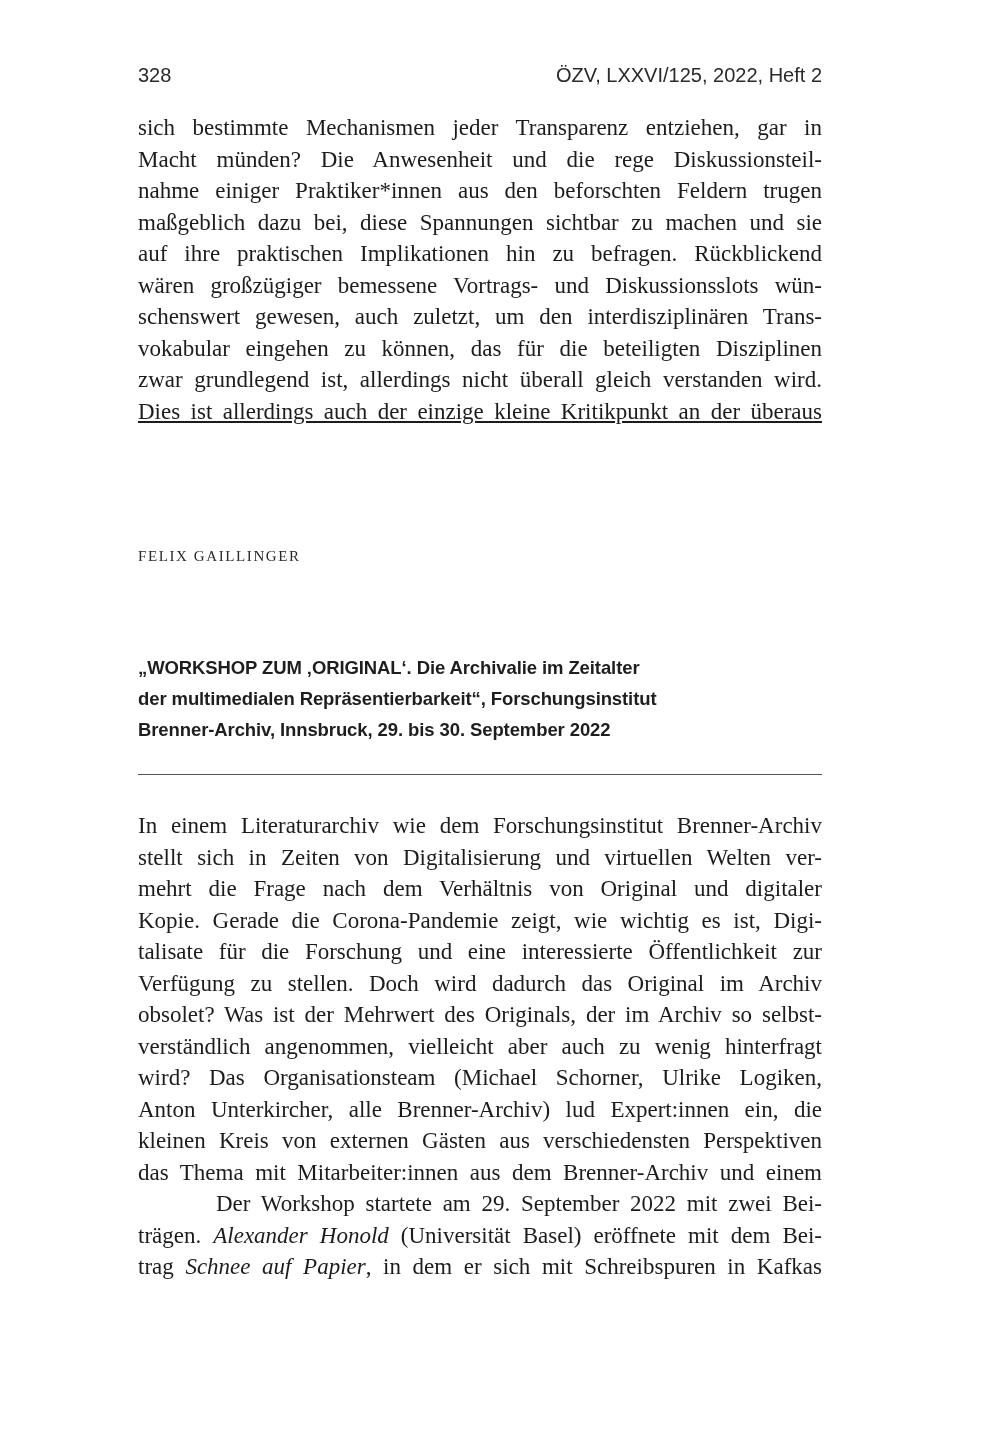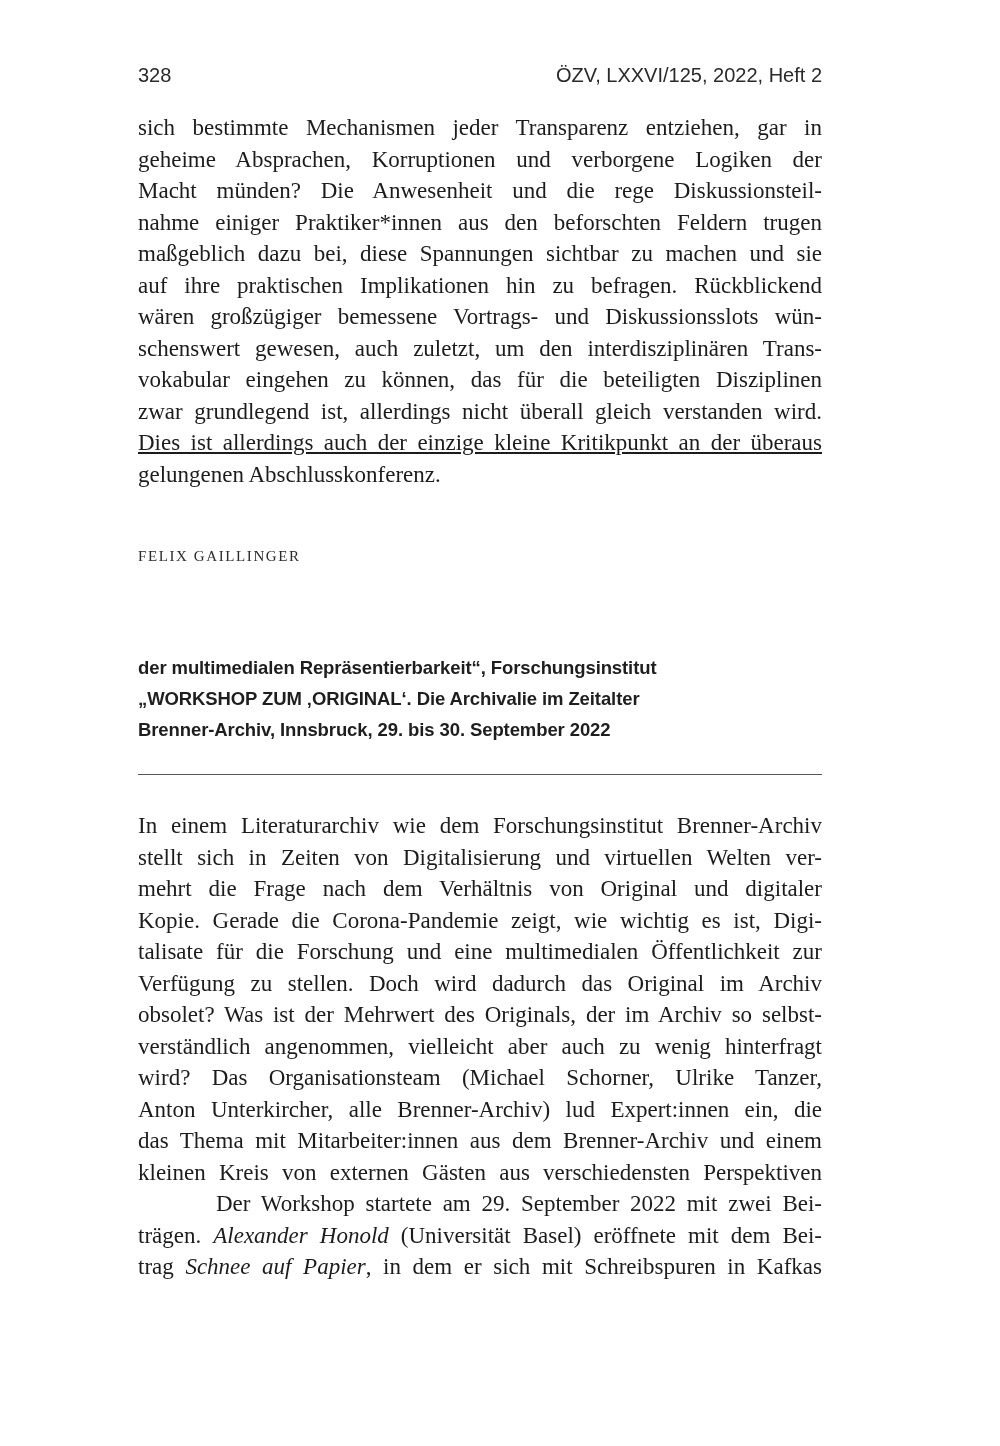--- a/index.html
+++ b/index.html
@@ -31,52 +31,50 @@
 </head>
 <body>
 
 <div class="header">
   <span>328</span>
   <span>ÖZV, LXXVI/125, 2022, Heft 2</span>
 </div>
 
 <div class="body-text" style="top:112px;">
   <span class="line"><span style="white-space: nowrap;">sich bestimmte Mechanismen jeder Transparenz entziehen, gar in</span></span>
-  <span class="line"><span style="white-space: nowrap;">geheime Absprachen, Korruptionen und verborgene Logiken der</span></span>
   <span class="line"><span style="white-space: nowrap;">Macht münden? Die Anwesenheit und die rege Diskussionsteil-</span></span>
   <span class="line"><span style="white-space: nowrap;">nahme einiger Praktiker*innen aus den beforschten Feldern trugen</span></span>
   <span class="line"><span style="white-space: nowrap;">maßgeblich dazu bei, diese Spannungen sichtbar zu machen und sie</span></span>
   <span class="line"><span style="white-space: nowrap;">auf ihre praktischen Implikationen hin zu befragen. Rückblickend</span></span>
   <span class="line"><span style="white-space: nowrap;">wären großzügiger bemessene Vortrags- und Diskussionsslots wün-</span></span>
   <span class="line"><span style="white-space: nowrap;">schenswert gewesen, auch zuletzt, um den interdisziplinären Trans-</span></span>
   <span class="line"><span style="white-space: nowrap;">vokabular eingehen zu können, das für die beteiligten Disziplinen</span></span>
   <span class="line"><span style="white-space: nowrap;">zwar grundlegend ist, allerdings nicht überall gleich verstanden wird.</span></span>
   <span class="line"><span style="white-space: nowrap; text-decoration: underline;">Dies ist allerdings auch der einzige kleine Kritikpunkt an der überaus</span></span>
-  <span class="line last">gelungenen Abschlusskonferenz.</span>
 </div>
 
 <div class="author">FELIX GAILLINGER</div>
 
 <div class="title">
+  <span class="line last">„WORKSHOP ZUM ‚ORIGINAL‘. Die Archivalie im Zeitalter</span>
   <span class="line last">der multimedialen Repräsentierbarkeit“, Forschungsinstitut</span>
-  <span class="line last">„WORKSHOP ZUM ‚ORIGINAL‘. Die Archivalie im Zeitalter</span>
   <span class="line last">Brenner-Archiv, Innsbruck, 29. bis 30. September 2022</span>
 </div>
 
 <div class="rule"></div>
 
 <div class="body-text" style="top:810px;">
   <span class="line"><span style="white-space: nowrap;">In einem Literaturarchiv wie dem Forschungsinstitut Brenner-Archiv</span></span>
   <span class="line"><span style="white-space: nowrap;">stellt sich in Zeiten von Digitalisierung und virtuellen Welten ver-</span></span>
   <span class="line"><span style="white-space: nowrap;">mehrt die Frage nach dem Verhältnis von Original und digitaler</span></span>
   <span class="line"><span style="white-space: nowrap;">Kopie. Gerade die Corona-Pandemie zeigt, wie wichtig es ist, Digi-</span></span>
-  <span class="line"><span style="white-space: nowrap;">talisate für die Forschung und eine multimedialen Öffentlichkeit zur</span></span>
+  <span class="line"><span style="white-space: nowrap;">talisate für die Forschung und eine interessierte Öffentlichkeit zur</span></span>
   <span class="line"><span style="white-space: nowrap;">Verfügung zu stellen. Doch wird dadurch das Original im Archiv</span></span>
   <span class="line"><span style="white-space: nowrap;">obsolet? Was ist der Mehrwert des Originals, der im Archiv so selbst-</span></span>
   <span class="line"><span style="white-space: nowrap;">verständlich angenommen, vielleicht aber auch zu wenig hinterfragt</span></span>
-  <span class="line"><span style="white-space: nowrap;">wird? Das Organisationsteam (Michael Schorner, Ulrike Tanzer,</span></span>
+  <span class="line"><span style="white-space: nowrap;">wird? Das Organisationsteam (Michael Schorner, Ulrike Logiken,</span></span>
   <span class="line"><span style="white-space: nowrap;">Anton Unterkircher, alle Brenner-Archiv) lud Expert:innen ein, die</span></span>
+  <span class="line"><span style="white-space: nowrap;">kleinen Kreis von externen Gästen aus verschiedensten Perspektiven</span></span>
   <span class="line"><span style="white-space: nowrap;">das Thema mit Mitarbeiter:innen aus dem Brenner-Archiv und einem</span></span>
-  <span class="line"><span style="white-space: nowrap;">kleinen Kreis von externen Gästen aus verschiedensten Perspektiven</span></span>
   <span class="line indent"><span style="white-space: nowrap;">Der Workshop startete am 29. September 2022 mit zwei Bei-</span></span>
   <span class="line" style="white-space: normal;"><span style="white-space: nowrap; word-spacing: 0.00195312px;"><span>trägen. </span><em>Alexander Honold</em><span> (Universität Basel) eröffnete mit dem Bei-</span></span></span>
   <span class="line" style="white-space: normal;"><span style="white-space: nowrap; word-spacing: 0.00142045px;"><span>trag </span><em>Schnee auf Papier</em><span>, in dem er sich mit Schreibspuren in Kafkas</span></span></span>
 </div>
 
 </body></html>

